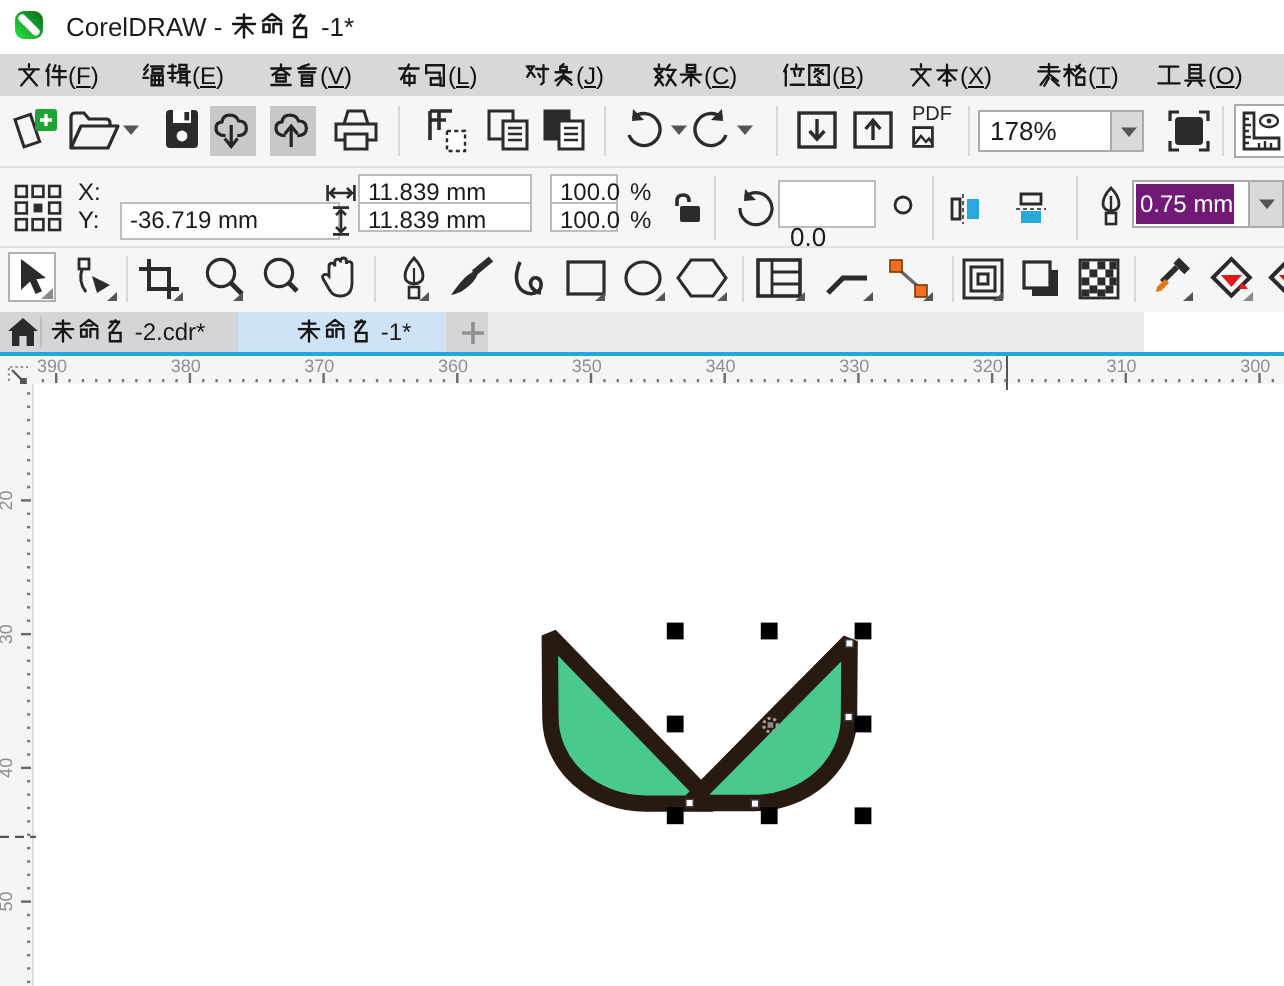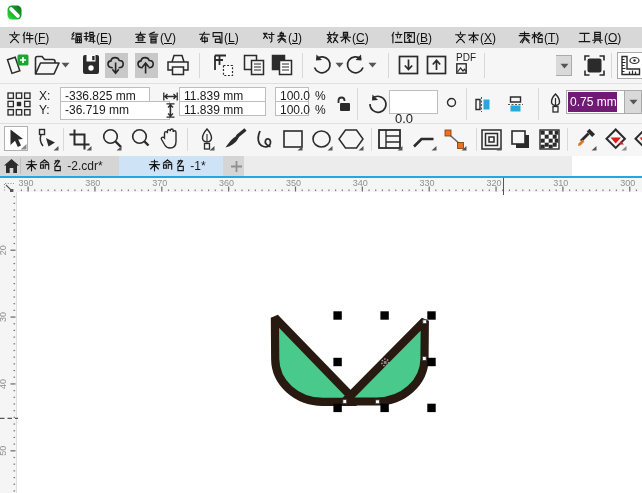--- a/index.html
+++ b/index.html
@@ -100,20 +100,33 @@
       <defs>
         <linearGradient id="lg" x1="1" y1="0" x2="0" y2="1">
           <stop offset="0" stop-color="#0c6b1a"></stop>
           <stop offset="0.45" stop-color="#15a028"></stop>
           <stop offset="1" stop-color="#2ae83f"></stop>
         </linearGradient>
       </defs>
       <rect x="0.5" y="0.5" width="14" height="14" rx="4.5" fill="url(#lg)"></rect>
       <rect x="0.8" y="5.6" width="13.4" height="3.8" rx="1.9" fill="#fff" transform="rotate(45 7.5 7.5)"></rect>
     </svg>
+  <div class="abs" style="left:33px;top:6px;font-size:13px;color:#1a1a1a;white-space:nowrap">CorelDRAW - <span class="kj" style="font-size:13px"><span class="cj"><svg width="14" height="14" viewBox="-6 -6 112 112">
+            <g fill="none" stroke="#161616" stroke-width="10" stroke-linecap="round">
+              <use href="#k未"></use>
+            </g>
+          </svg></span><span class="cj"><svg width="14" height="14" viewBox="-6 -6 112 112">
+            <g fill="none" stroke="#161616" stroke-width="10" stroke-linecap="round">
+              <use href="#k命"></use>
+            </g>
+          </svg></span><span class="cj"><svg width="14" height="14" viewBox="-6 -6 112 112">
+            <g fill="none" stroke="#161616" stroke-width="10" stroke-linecap="round">
+              <use href="#k名"></use>
+            </g>
+          </svg></span></span> -1*</div>
 </div>
 <div class="abs" id="menubar">
   <span class="mi" style="left:8px"><span class="kj"><span class="cj"><svg width="13" height="13" viewBox="-6 -6 112 112">
             <g fill="none" stroke="#161616" stroke-width="10" stroke-linecap="round">
               <use href="#k文"></use>
             </g>
           </svg></span><span class="cj"><svg width="13" height="13" viewBox="-6 -6 112 112">
             <g fill="none" stroke="#161616" stroke-width="10" stroke-linecap="round">
               <use href="#k件"></use>
             </g>
@@ -271,20 +284,21 @@
     </svg>
   <svg class="abs" style="left:426px;top:7px" width="21" height="20" viewBox="0 0 21 20">
       <rect x="1.5" y="1.5" width="18" height="17" fill="none" stroke="#2b2b2b" stroke-width="1.7"></rect>
       <path d="M10.5 15 V6 M6.8 9.5 L10.5 5.2 L14.2 9.5" fill="none" stroke="#2b2b2b" stroke-width="1.7"></path>
     </svg>
   <div class="abs" style="left:456px;top:4px;width:26px;height:26px;font-size:10px;font-weight:normal;color:#222">PDF<svg style="display:block;margin-top:0" width="11" height="11" viewBox="0 0 11 11">
         <rect x="0.8" y="0.8" width="9.4" height="9.4" fill="none" stroke="#2b2b2b" stroke-width="1.4"></rect>
         <path d="M1.5 9 L4.5 5 L7 8 L8.5 6.2 L10 8.5" fill="none" stroke="#2b2b2b" stroke-width="1.2"></path>
       </svg></div>
   <div class="abs vsep" style="left:484px;top:5px;height:25px"></div>
+  <div class="abs" style="left:489px;top:7px;width:67px;height:21px;background:#fff;border:1px solid #ababab;font-size:13px;color:#1a1a1a;padding:2px 0 0 5px">178%</div>
   <div class="abs" style="left:556px;top:7px;width:16px;height:21px;background:#d9d9d9;border:1px solid #ababab;border-left:none"></div>
   <svg class="abs" style="left:560px;top:15px" width="9" height="6" viewBox="0 0 9 6">
       <path d="M0.5 0.8 L8.5 0.8 L4.5 5.5 Z" fill="#555"></path>
     </svg>
   <svg class="abs" style="left:584px;top:7px" width="21" height="21" viewBox="0 0 21 21">
       <rect x="3.5" y="3.5" width="14" height="14" rx="2" fill="#2b2b2b"></rect>
       <path d="M1 5.5 V1 H5.5 M15.5 1 H20 V5.5 M20 15.5 V20 H15.5 M5.5 20 H1 V15.5" fill="none" stroke="#2b2b2b" stroke-width="1.6"></path>
     </svg>
   <div class="abs vsep" style="left:611px;top:5px;height:25px"></div>
   <div class="abs" style="left:617px;top:4px;width:27px;height:27px;background:#fff;border:1px solid #a9a9a9"></div>
@@ -304,21 +318,20 @@
         <rect x="1" y="10.3" width="5.4" height="5.4"></rect>
         <rect x="17.6" y="10.3" width="5.4" height="5.4"></rect>
         <rect x="1" y="18.6" width="5.4" height="5.4"></rect>
         <rect x="9.3" y="18.6" width="5.4" height="5.4"></rect>
         <rect x="17.6" y="18.6" width="5.4" height="5.4"></rect>
       </g>
       <rect x="9.8" y="10.8" width="4.4" height="4.4" fill="#2b2b2b"></rect>
     </svg>
   <div class="abs" style="left:39px;top:5px;font-size:12px;color:#1a1a1a">X:</div>
   <div class="abs" style="left:39px;top:19px;font-size:12px;color:#1a1a1a">Y:</div>
-  <div class="fld" style="left:60px;top:3px;width:90px;height:15px;padding:1px 0 0 4px">-336.825 mm</div>
   <div class="fld" style="left:60px;top:17px;width:110px;height:15px;padding:1px 0 16px 4px">-36.719 mm</div>
   <svg class="abs" style="left:163px;top:8px" width="15" height="9" viewBox="0 0 15 9">
       <path d="M0.8 0.5 V8.5 M14.2 0.5 V8.5 M2 4.5 H13 M4.5 2 L2 4.5 L4.5 7 M10.5 2 L13 4.5 L10.5 7" stroke="#2b2b2b" stroke-width="1.3" fill="none"></path>
     </svg>
   <svg class="abs" style="left:166px;top:19px" width="9" height="15" viewBox="0 0 9 15">
       <path d="M0.5 0.8 H8.5 M0.5 14.2 H8.5 M4.5 2 V13 M2 4.5 L4.5 2 L7 4.5 M2 10.5 L4.5 13 L7 10.5" stroke="#2b2b2b" stroke-width="1.3" fill="none"></path>
     </svg>
   <div class="fld" style="left:179px;top:3px;width:87px;height:15px;padding:1px 0 0 4px">11.839 mm</div>
   <div class="fld" style="left:179px;top:17px;width:87px;height:15px;padding:1px 0 0 4px">11.839 mm</div>
   <div class="fld" style="left:275px;top:3px;width:34px;height:15px;padding:1px 0 0 4px">100.0</div>

